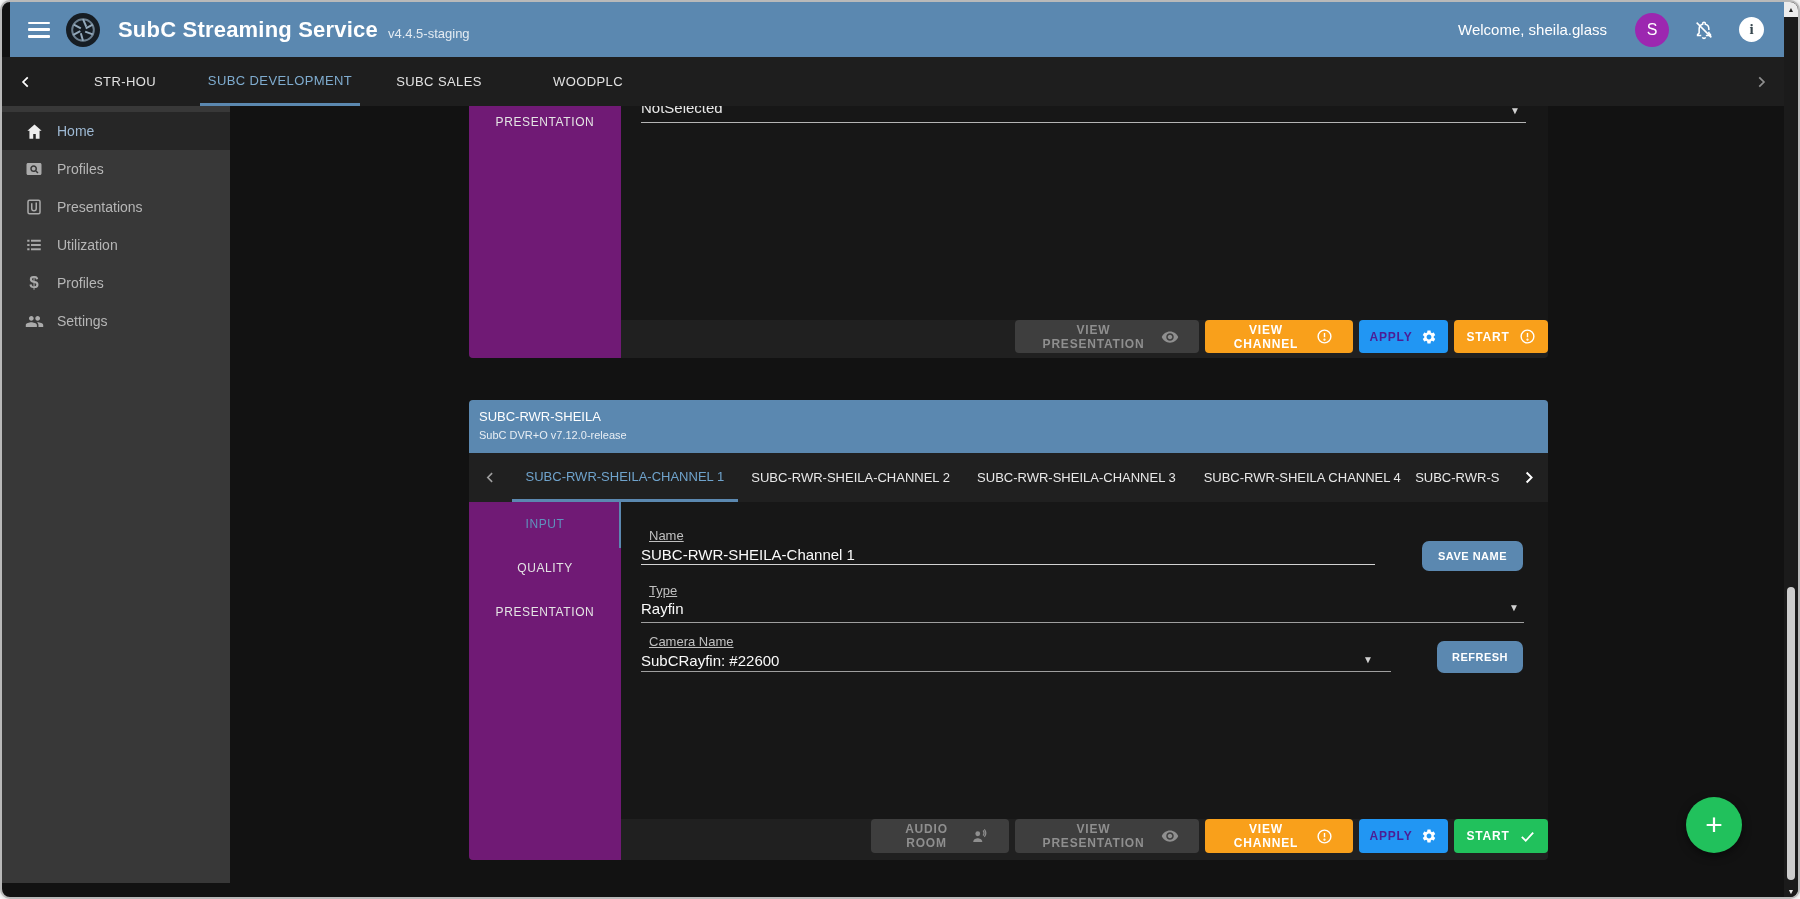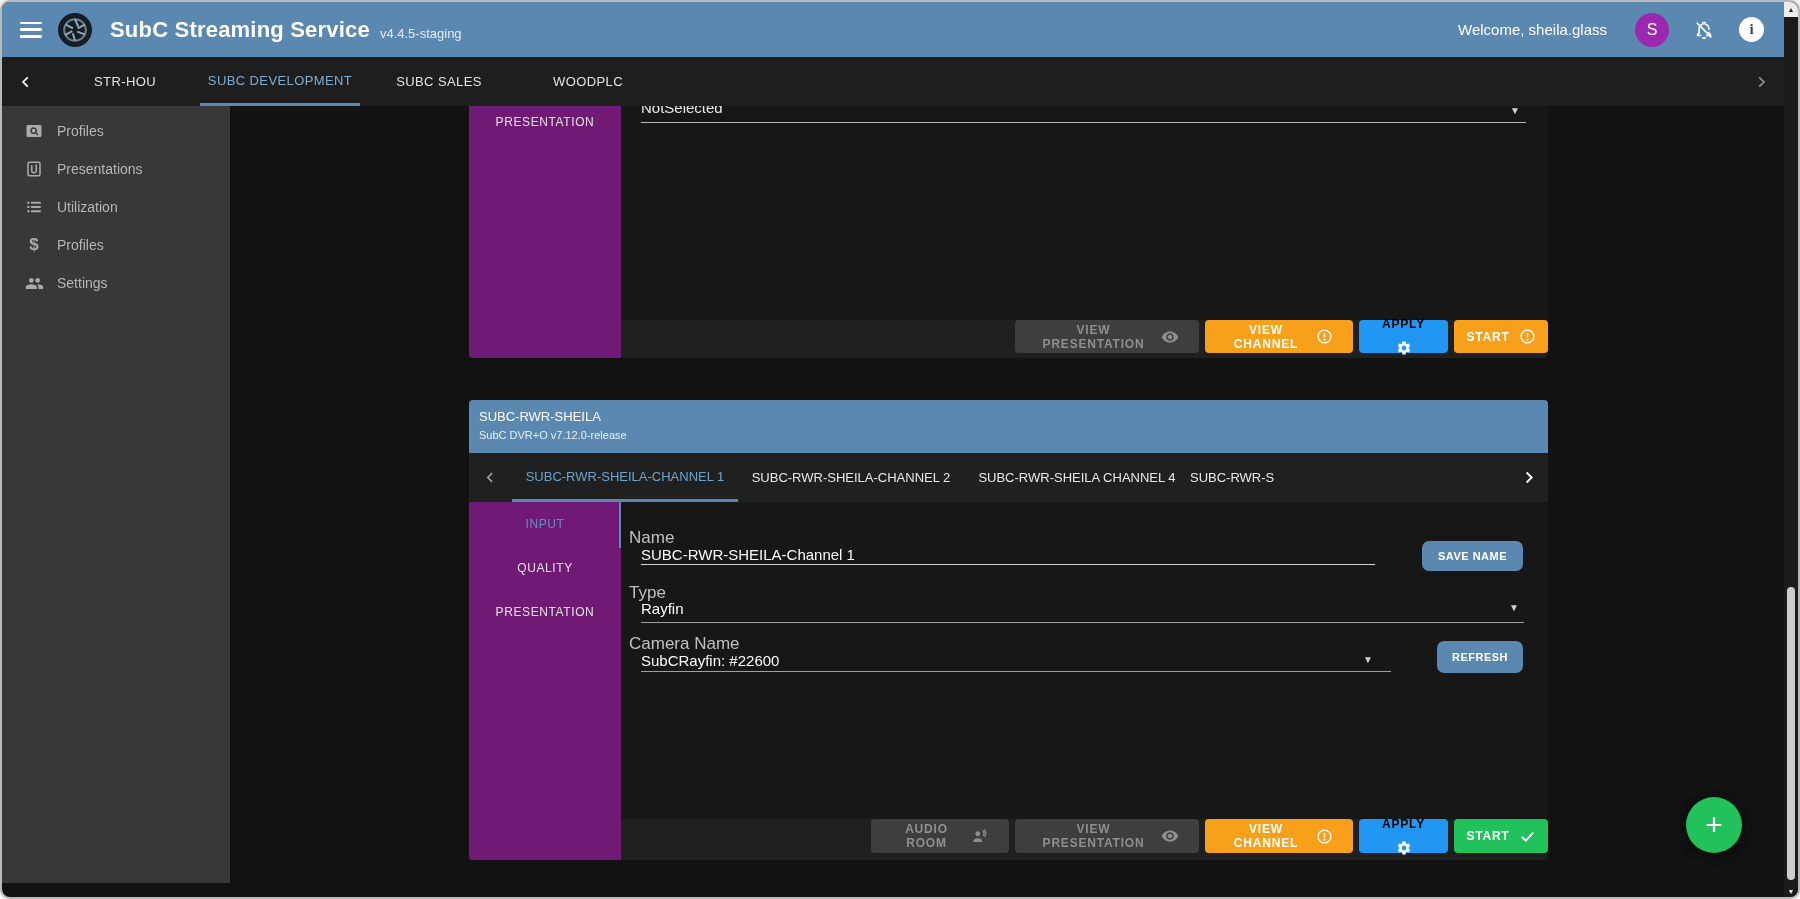--- a/index.html
+++ b/index.html
@@ -1,21 +1,21 @@
 <!DOCTYPE html>
 <html><head>
 <meta charset="utf-8">
 <style>
   html,body{margin:0;padding:0;background:#ffffff;}
   body{font-family:"Liberation Sans","DejaVu Sans",sans-serif;-webkit-font-smoothing:antialiased;}
   .window{position:relative;width:1800px;height:899px;background:#121212;border:2px solid #b9b9b9;
           border-radius:10px;overflow:hidden;box-sizing:border-box;box-shadow:0 0 6px rgba(0,0,0,.25);}
 
   
-  .appbar{position:absolute;left:0;top:0;right:14px;height:55px;background:#5B88B0;display:flex;align-items:center;}
+  .appbar{position:absolute;left:8px;top:0;right:14px;height:55px;background:#5B88B0;display:flex;align-items:center;}
   .hamburger{margin-left:18px;width:22px;height:16px;display:flex;flex-direction:column;justify-content:space-between;cursor:pointer;}
   .hamburger span{display:block;height:2.5px;background:#fff;border-radius:1px;}
   .logo{margin-left:16px;width:34px;height:34px;border-radius:50%;background:#161d24;display:flex;align-items:center;justify-content:center;}
   .app-title{margin-left:18px;color:#fff;font-size:22px;font-weight:600;letter-spacing:.2px;}
   .app-version{margin-left:10px;color:#e3ebf2;font-size:13px;align-self:center;margin-top:7px;}
   .appbar-right{margin-left:auto;display:flex;align-items:center;padding-right:20px;}
   .welcome{color:#fff;font-size:15px;}
   .avatar{width:34px;height:34px;border-radius:50%;background:#9C27B0;color:#fff;font-size:16px;
           display:flex;align-items:center;justify-content:center;margin-left:28px;cursor:pointer;}
   .bell{margin-left:24px;cursor:pointer;display:flex;}
@@ -61,39 +61,39 @@
 
   .btnrow{position:absolute;right:0;display:flex;gap:6px;justify-content:flex-end;align-items:center;}
   .card1 .btnrow{bottom:5px;}
   .card2 .btnrow{bottom:7px;}
   .btn{height:33px;border:none;border-radius:4px;display:flex;align-items:center;justify-content:center;gap:9px;
        font-family:inherit;font-size:12px;font-weight:bold;letter-spacing:.8px;cursor:pointer;padding:0 20px;box-sizing:border-box;}
   .card2 .btn{height:34px;}
   .btn .b-ic{display:flex;}
   .btn-disabled{background:#3E3E3E;color:#8F8F8F;}
   .btn-orange{background:#F9A01B;color:#fff;}
-  .btn-blue{background:#2196F3;color:#000000;flex-direction:column;}
+  .btn-blue{background:#2196F3;color:#4c1d95;}
   .btn-green{background:#21C15C;color:#fff;}
 
   
   .chead{height:53px;background:#5B88B0;box-sizing:border-box;padding:9px 12px 0 10px;}
   .chead .t1{color:#fff;font-size:13px;}
   .chead .t2{color:#e8eef4;font-size:11px;margin-top:5px;}
   .ctabs{position:absolute;left:0;top:53px;right:0;height:49px;display:flex;align-items:stretch;background:#202020;}
   .ctab-chev{width:43px;display:flex;align-items:center;justify-content:center;cursor:pointer;}
   .ctab{width:226px;display:flex;align-items:center;justify-content:center;font-size:13px;color:#e8e8e8;cursor:pointer;
         box-sizing:border-box;white-space:nowrap;}
   .ctab.active{color:#6fa3cc;border-bottom:3px solid #5B88B0;}
   .ctab.clip{width:94px;overflow:hidden;justify-content:flex-start;}
   .ctabs .right-chev{margin-left:auto;width:39px;display:flex;align-items:center;justify-content:center;cursor:pointer;}
   .card2 .leftcol{top:102px;}
   .indicator{position:absolute;left:150px;top:102px;width:2px;height:46px;background:#5B88B0;z-index:3;}
   .card2 .panel{top:102px;height:317px;}
 
-  .f-label{position:absolute;left:8px;font-size:17px;color:#c0c0c0;}
+  .f-label{position:absolute;left:28px;font-size:13px;color:#c0c0c0;text-decoration:underline;}
   .f-value{position:absolute;left:20px;font-size:15px;color:#fafafa;background:transparent;border:none;outline:none;
            font-family:inherit;padding:0;}
   .f-line{position:absolute;left:20px;height:1px;background:#9f9f9f;}
   .sm-btn{position:absolute;background:#5B88B0;color:#fff;border:none;border-radius:7px;font-family:inherit;
           font-size:11px;font-weight:bold;letter-spacing:.5px;cursor:pointer;}
 
   
   .fab{position:absolute;left:1684px;top:795px;width:56px;height:56px;border-radius:50%;background:#21C15C;color:#fff;
        font-size:30px;font-weight:300;display:flex;align-items:center;justify-content:center;cursor:pointer;
        box-shadow:0 3px 8px rgba(0,0,0,.5);}
@@ -153,20 +153,28 @@
     <div class="org-tab" style="width:158px">SUBC SALES</div>
     <div class="org-tab" style="width:140px">WOODPLC</div>
     <div class="right-chev">
       <svg width="14" height="14" viewBox="0 0 24 24" fill="none" stroke="#8f8f8f" stroke-width="3">
           <polyline points="9 4 17 12 9 20"></polyline>
         </svg>
     </div>
   </div>
 
   <div class="sidebar">
+    <div class="side-item active">
+      <span class="s-ic">
+        <svg width="19" height="19" viewBox="0 0 24 24">
+            <path d="M12 3l9 8.2h-2.6V21h-4.8v-6h-3.2v6H5.6v-9.8H3z"></path>
+          </svg>
+        </span>
+      <span class="s-label">Home</span>
+    </div>
     <div class="side-item">
       <span class="s-ic">
         <svg width="18" height="18" viewBox="0 0 24 24">
             <path d="M4 4h16c1.1 0 2 .9 2 2v12c0 1.1-.9 2-2 2H4c-1.1 0-2-.9-2-2V6c0-1.1.9-2 2-2zm7.5 3C9 7 7 9 7 11.5S9 16 11.5 16c.88 0 1.7-.26 2.39-.7L16.6 18 18 16.6l-2.7-2.7c.44-.7.7-1.52.7-2.4C16 9 14 7 11.5 7zm0 2C12.88 9 14 10.12 14 11.5S12.88 14 11.5 14 9 12.88 9 11.5 10.12 9 11.5 9z"></path>
           </svg>
         </span>
       <span class="s-label">Profiles</span>
     </div>
     <div class="side-item">
       <span class="s-ic">
@@ -261,20 +269,21 @@
       <div class="t2">SubC DVR+O v7.12.0-release</div>
     </div>
     <div class="ctabs">
       <div class="ctab-chev">
         <svg width="13" height="13" viewBox="0 0 24 24" fill="none" stroke="#9e9e9e" stroke-width="3">
             <polyline points="15 4 7 12 15 20"></polyline>
           </svg>
       </div>
       <div class="ctab active">SUBC-RWR-SHEILA-CHANNEL 1</div>
       <div class="ctab">SUBC-RWR-SHEILA-CHANNEL 2</div>
+      <div class="ctab">SUBC-RWR-SHEILA-CHANNEL 3</div>
       <div class="ctab">SUBC-RWR-SHEILA CHANNEL 4</div>
       <div class="ctab clip">SUBC-RWR-S</div>
       <div class="right-chev">
         <svg width="15" height="15" viewBox="0 0 24 24" fill="none" stroke="#ffffff" stroke-width="3">
             <polyline points="9 4 17 12 9 20"></polyline>
           </svg>
       </div>
     </div>
 
     <div class="leftcol">

